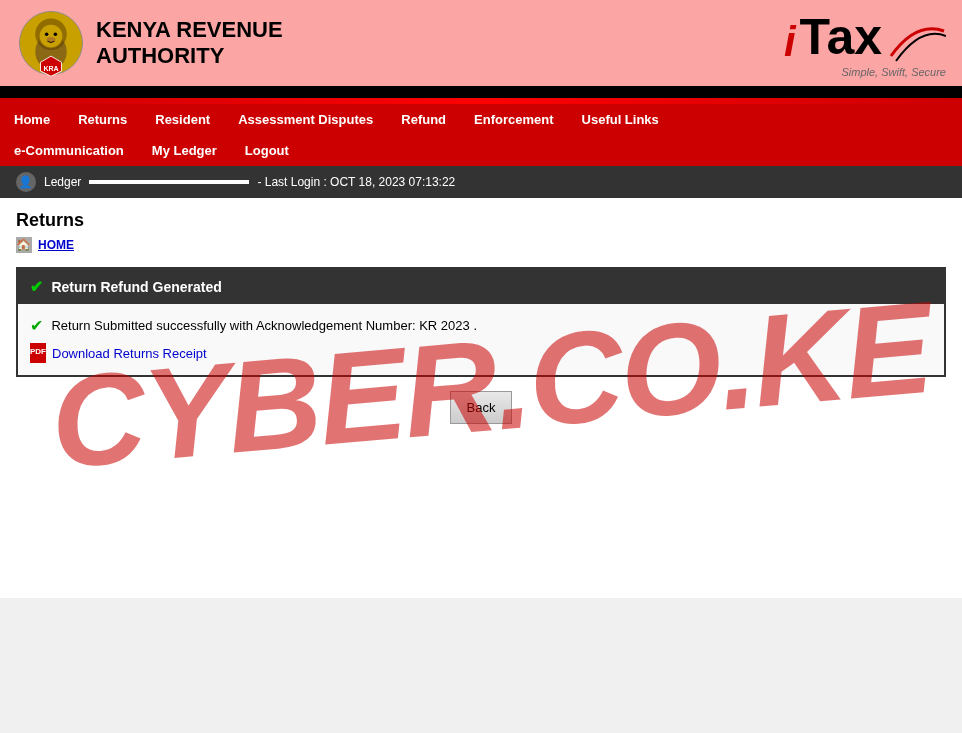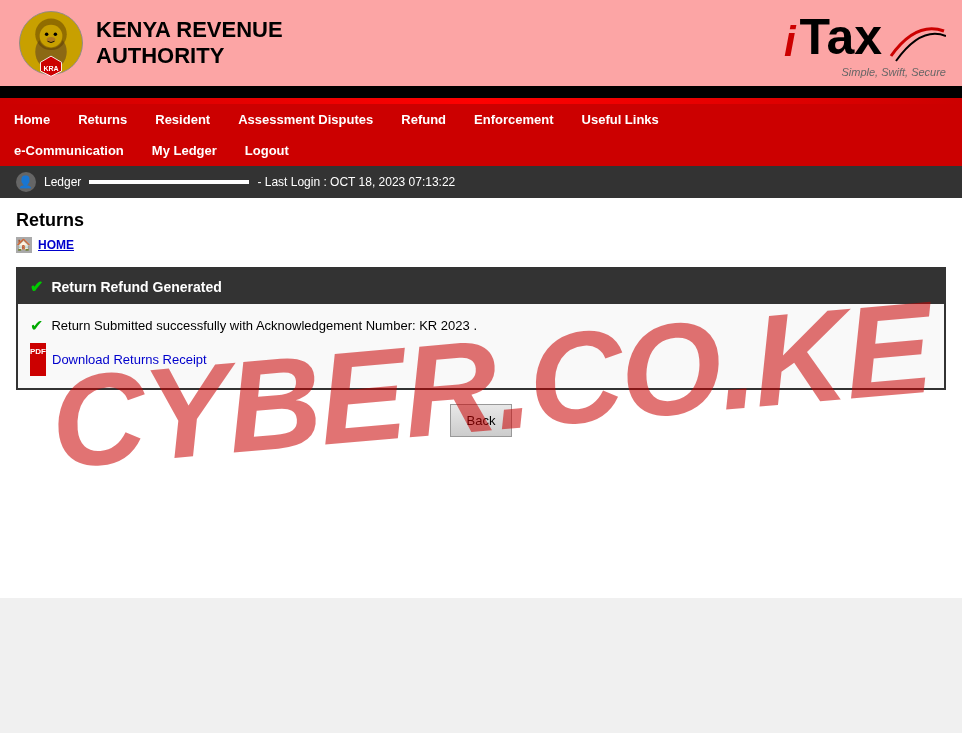--- a/index.html
+++ b/index.html
@@ -172,21 +172,21 @@
       align-items: center;
       gap: 6px;
       font-size: 13px;
     }
     .receipt-download-row a {
       color: #0000cc;
     }
     .pdf-icon {
       display: inline-block;
       width: 16px;
-      height: 33px;
+      height: 20px;
       background: #cc0000;
       color: #fff;
       font-size: 8px;
       text-align: left;
       line-height: 18px;
       font-weight: bold;
     }
 
     
     .back-btn-row {

